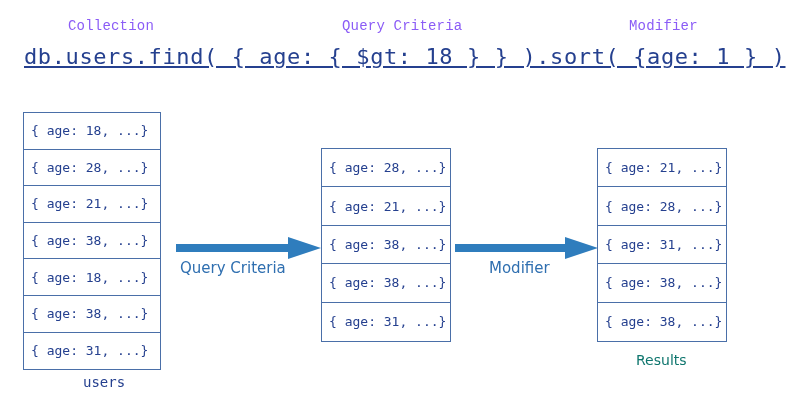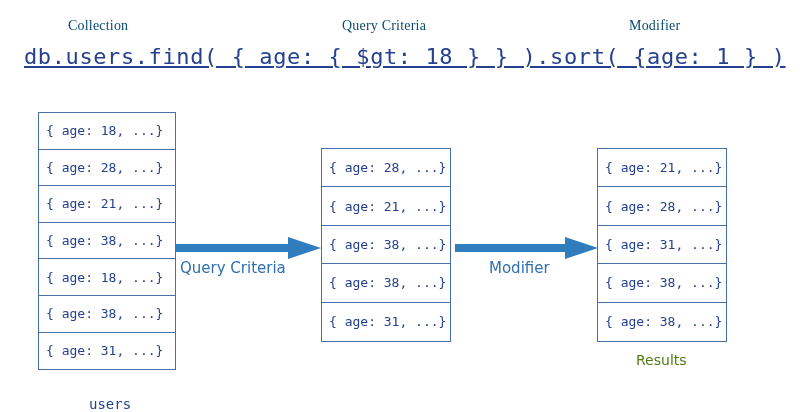--- a/index.html
+++ b/index.html
@@ -13,22 +13,22 @@
     width: 805px;
     height: 412px;
     background: #ffffff;
     overflow: hidden;
     font-family: "DejaVu Sans", sans-serif;
   }
 
   
   .annot-label {
     position: absolute;
-    color: #0c4a6e;
-    font-family: Liberation Serif, serif;
+    color: #8b5cf6;
+    font-family: Liberation Mono, monospace;
     font-size: 14px;
     font-weight: 400;
     letter-spacing: 0.2px;
     white-space: nowrap;
   }
   #label-collection { left: 68px;  top: 18px; }
   #label-query      { left: 342px; top: 18px; }
   #label-modifier   { left: 629px; top: 18px; }
 
   
@@ -57,45 +57,45 @@
     color: #25408f;
     font-family: "DejaVu Sans Mono", monospace;
     font-size: 13px;
     display: flex;
     align-items: center;
     padding-left: 7px;
     white-space: pre;
   }
   .doc-row:last-child { border-bottom: none; }
 
-  #table-users   { left: 38px;  top: 112px; width: 138px; }
+  #table-users   { left: 23px;  top: 112px; width: 138px; }
   #table-users .doc-row   { height: 36.6px; }
 
   #table-matched { left: 321px; top: 148px; width: 130px; }
   #table-matched .doc-row { height: 38.4px; }
 
   #table-results { left: 597px; top: 148px; width: 130px; }
   #table-results .doc-row { height: 38.4px; }
 
   
   .caption-mono {
     position: absolute;
     color: #25408f;
     font-family: "DejaVu Sans Mono", monospace;
     font-size: 14px;
     white-space: nowrap;
   }
   .caption-sans {
     position: absolute;
-    color: #4d7c0f;
+    color: #0f766e;
     font-family: "DejaVu Sans", sans-serif;
     font-size: 14px;
     white-space: nowrap;
   }
-  #caption-users   { left: 89px;  top: 374px; margin-top: 22px; }
+  #caption-users   { left: 83px;  top: 374px; }
   #caption-results { left: 636px; top: 352px; }
 
   
   .arrow-group { position: absolute; }
   #arrow-1 { left: 176px; top: 236px; width: 145px; height: 26px; }
   #arrow-2 { left: 455px; top: 236px; width: 143px; height: 26px; }
 
   .arrow-caption {
     position: absolute;
     color: #2f6fb0;

